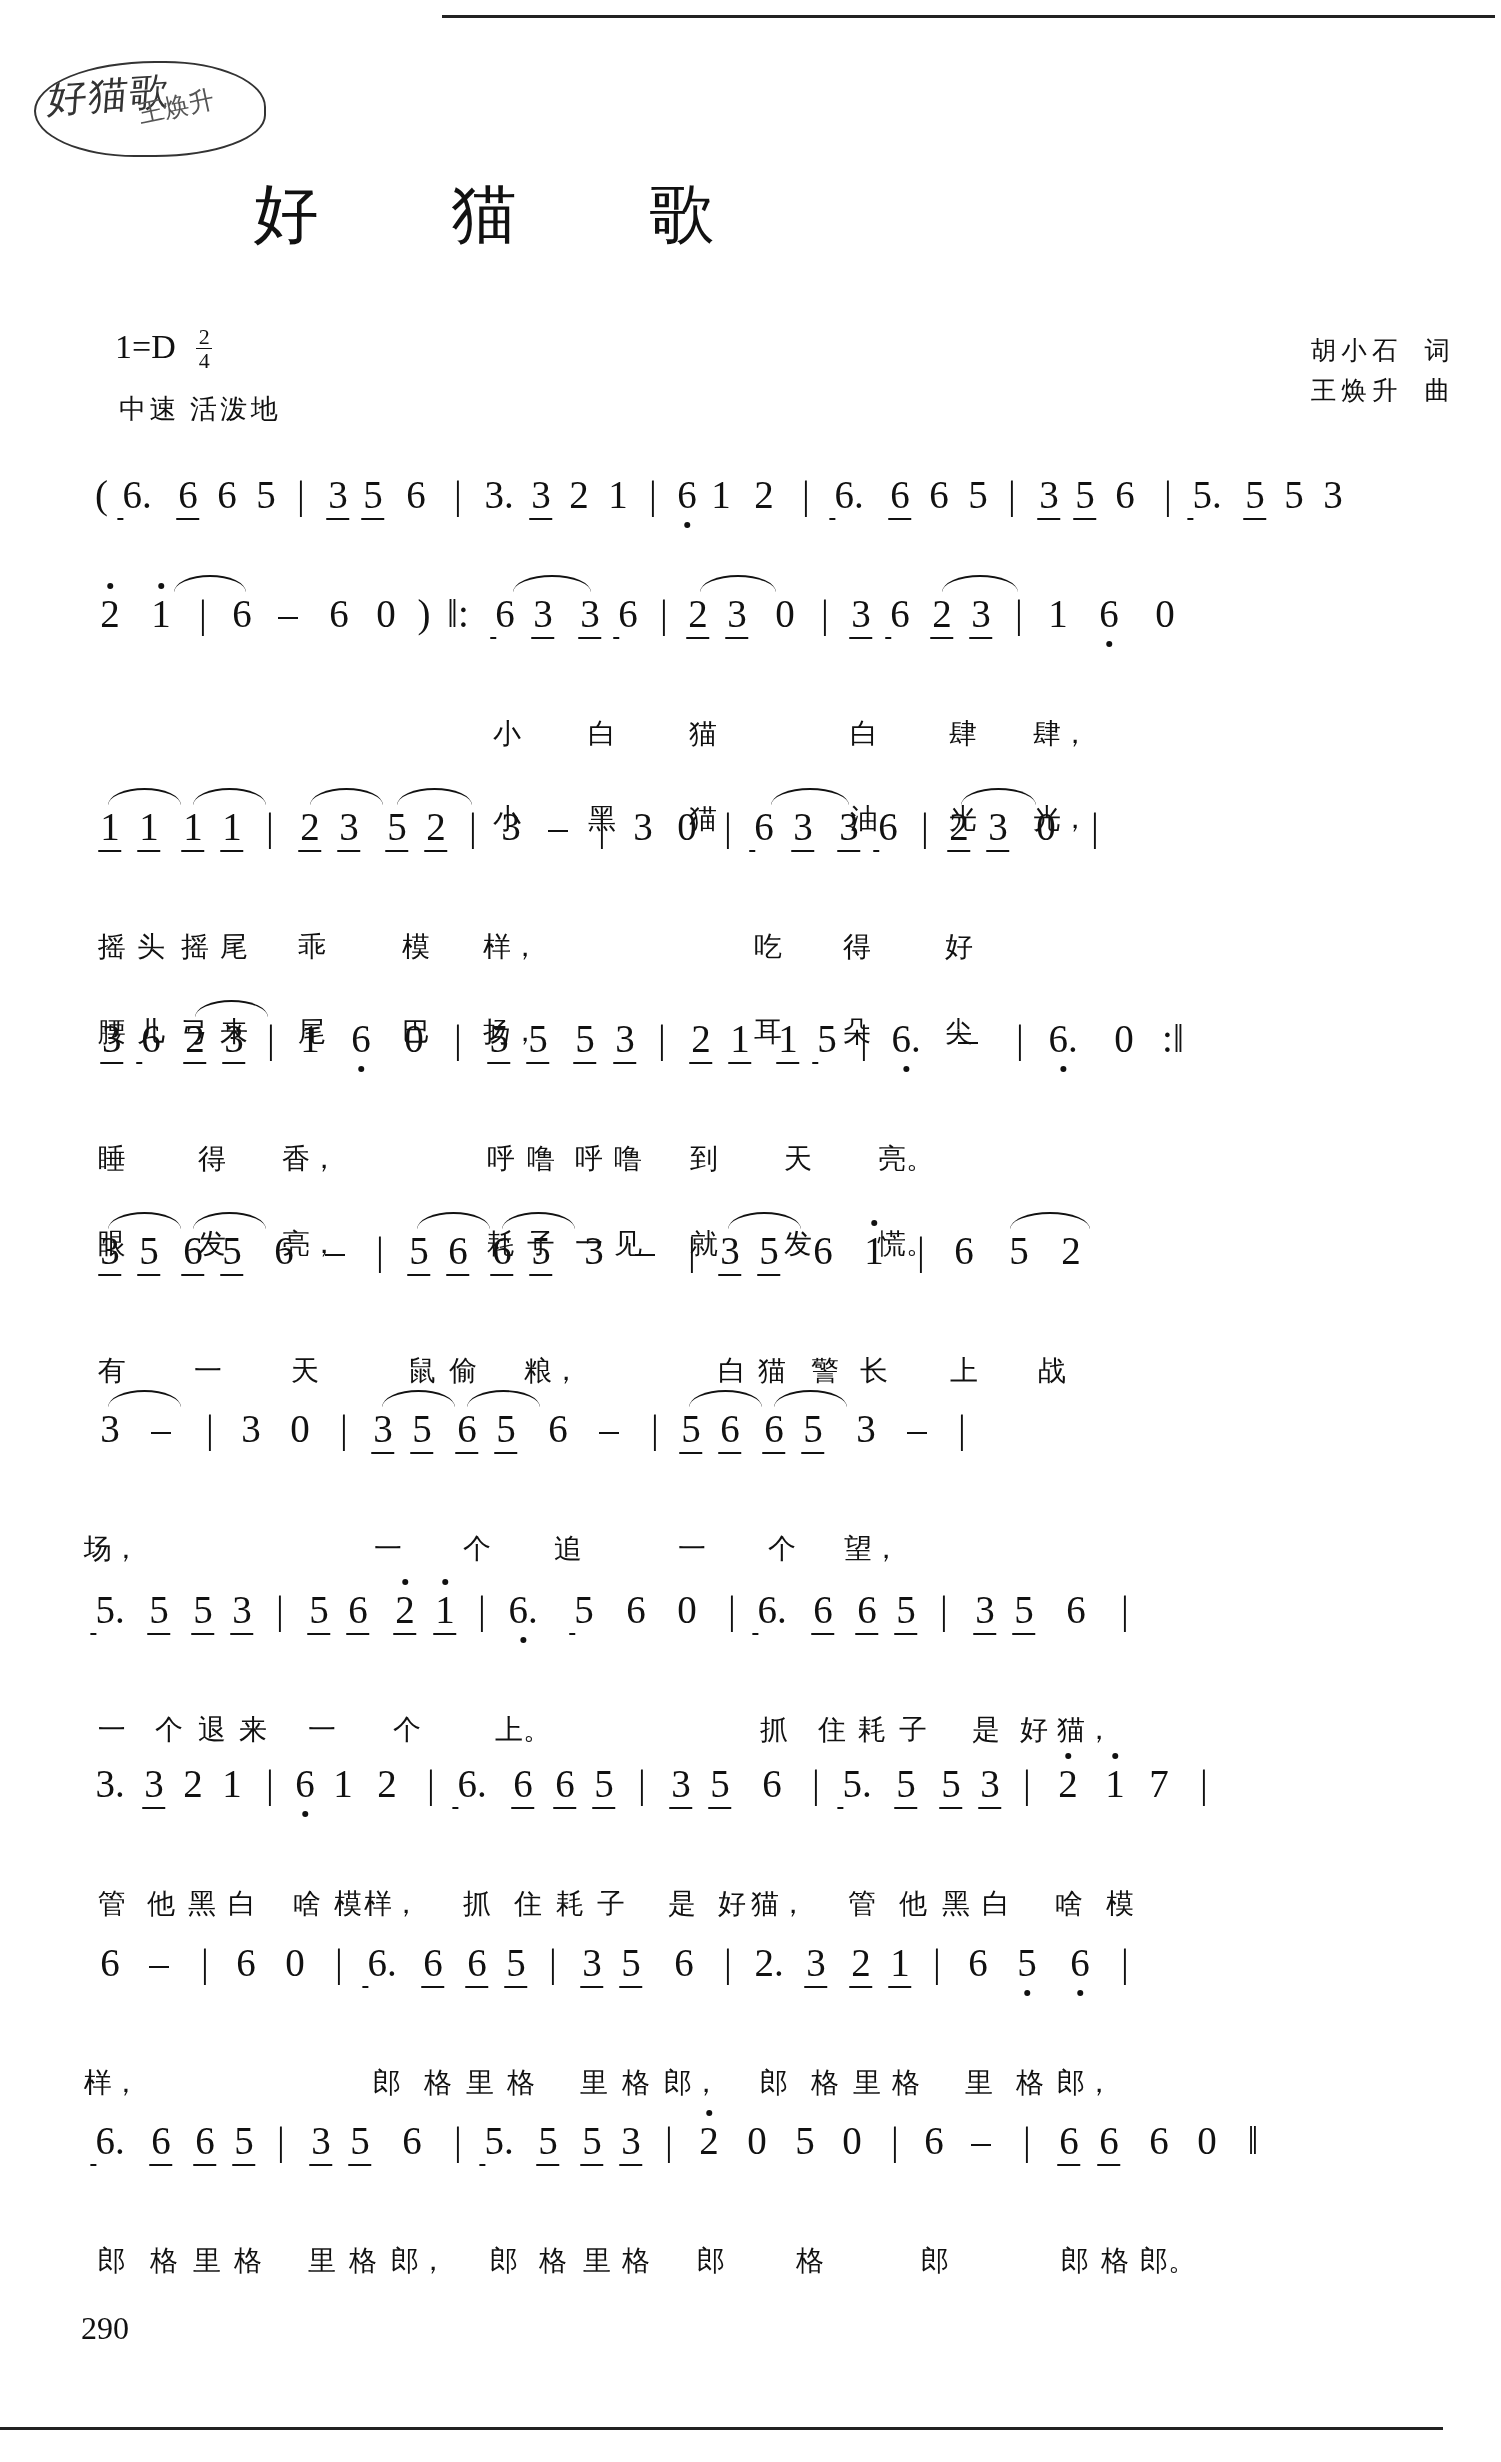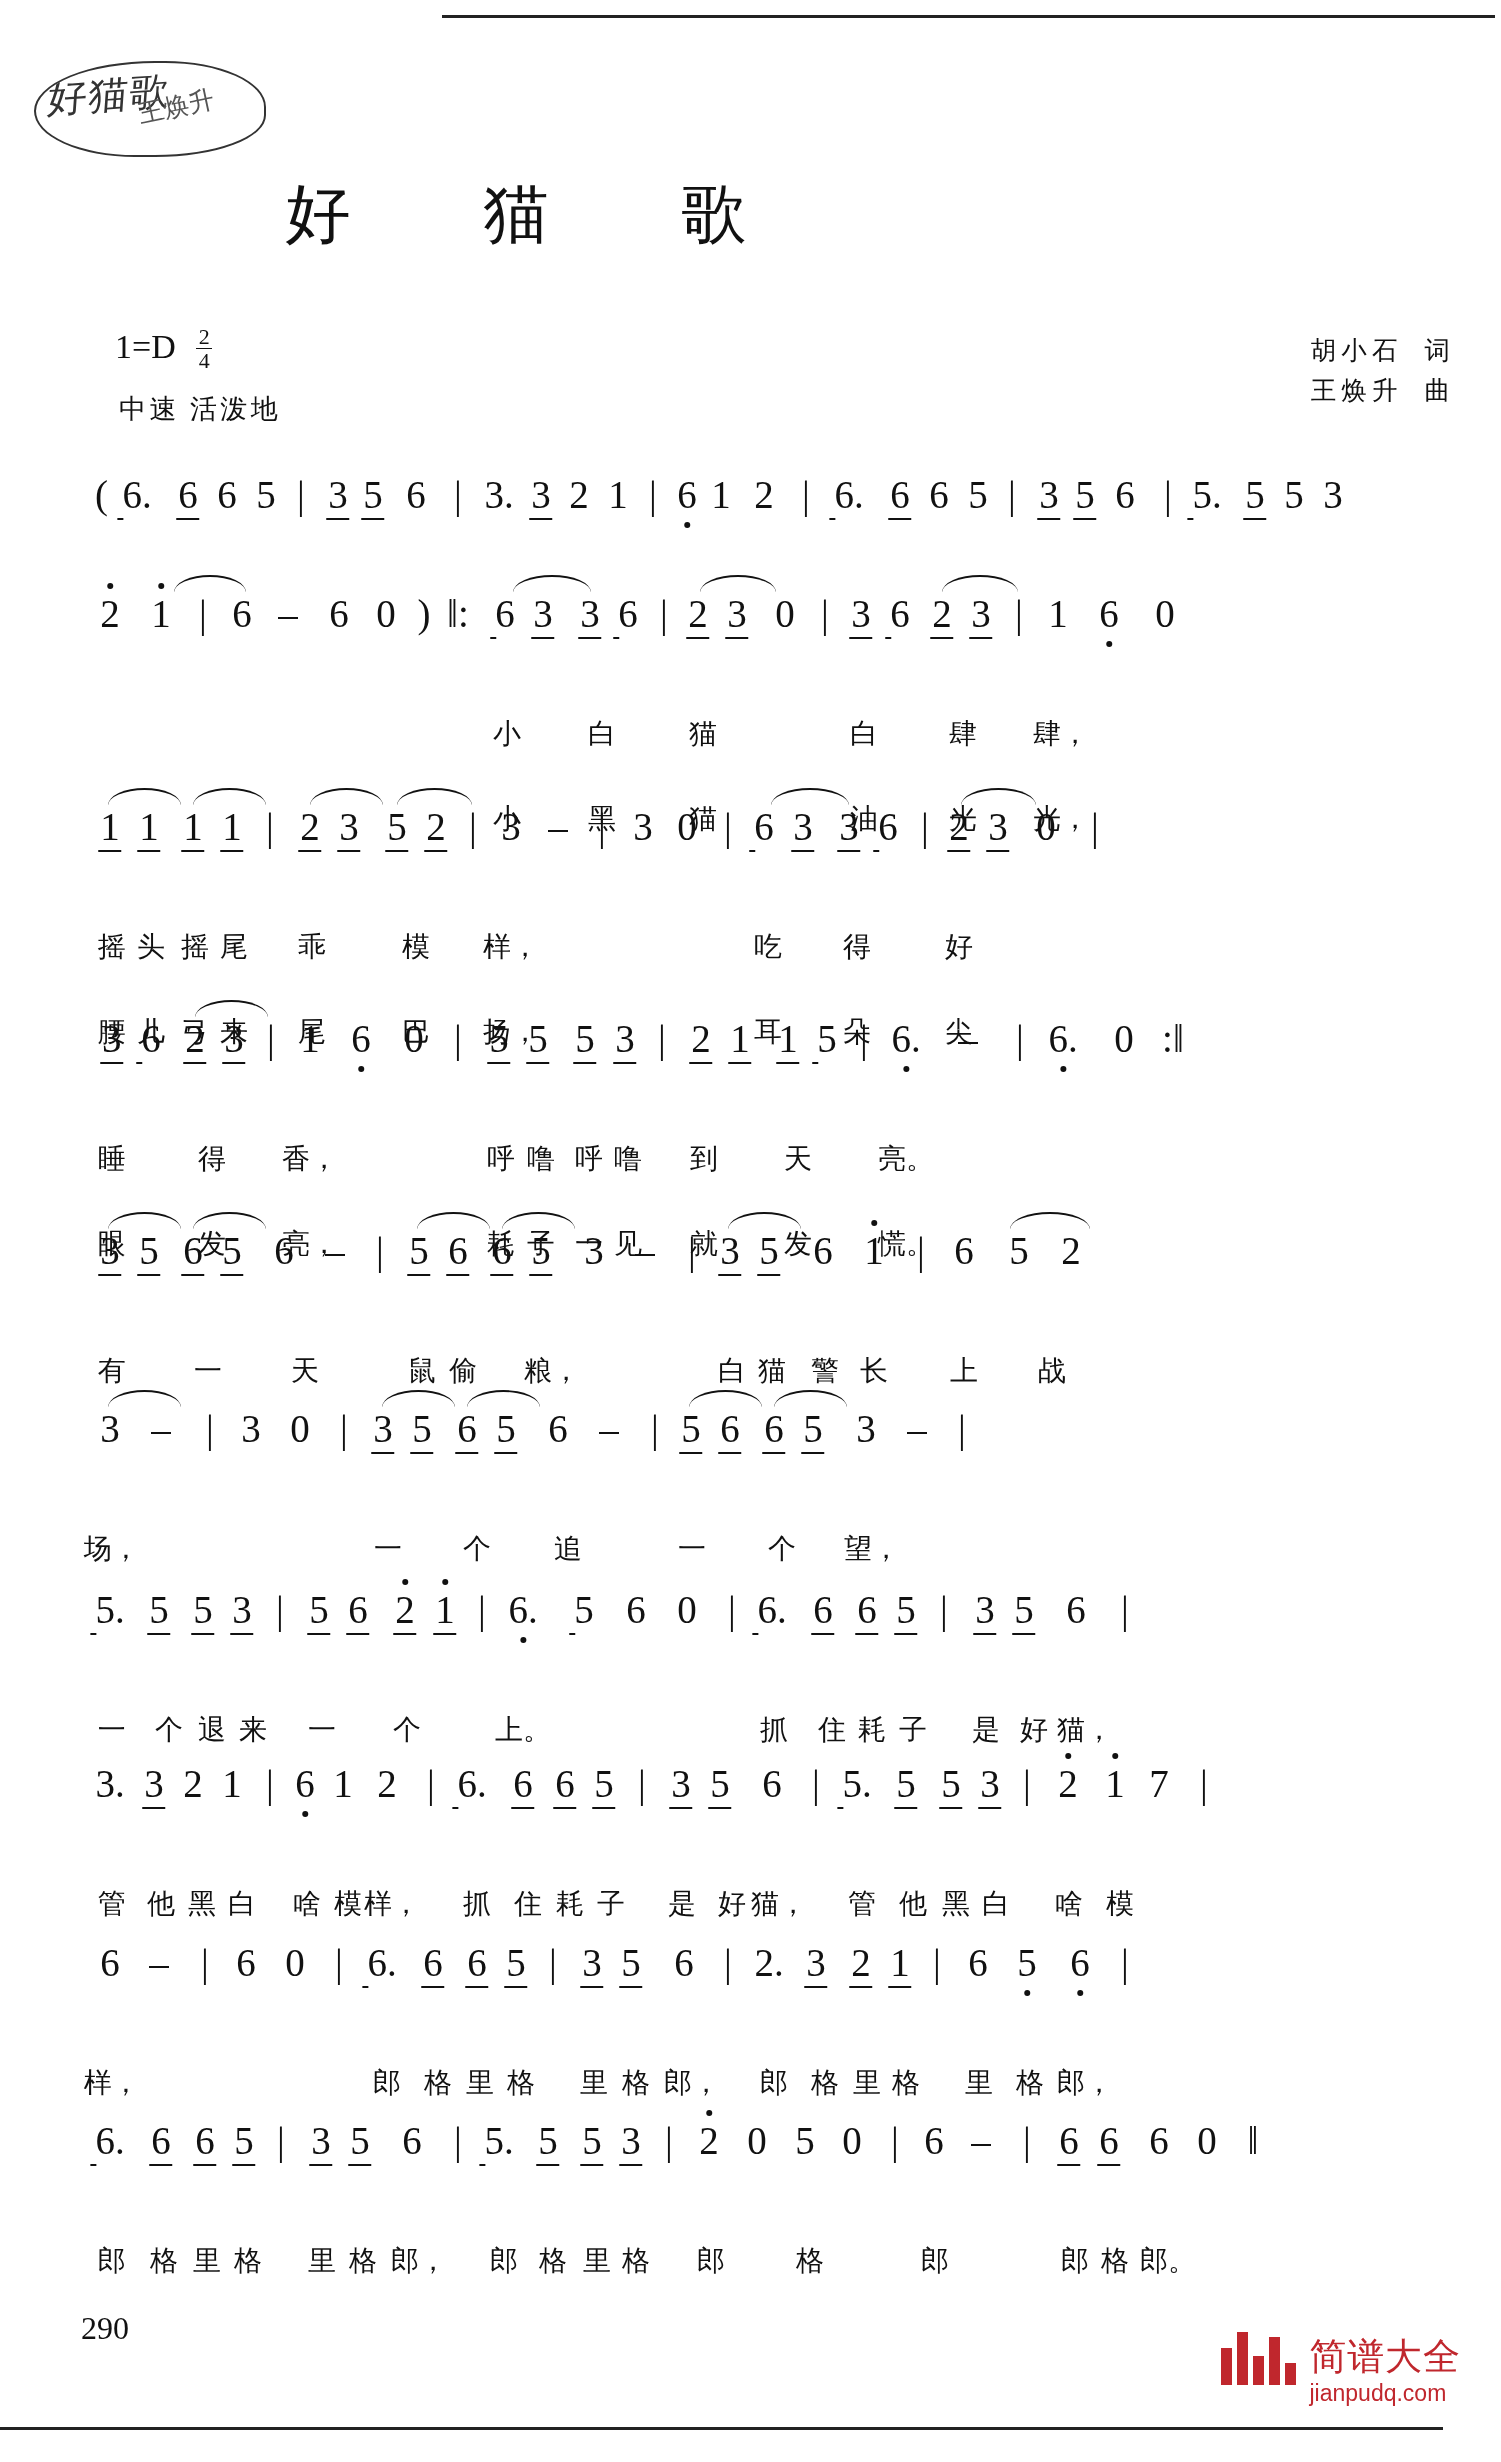--- a/index.html
+++ b/index.html
@@ -34,21 +34,20 @@
     font-size:25.5px;color:#555;transform:rotate(-12deg);
     white-space:nowrap;
   }
 
   .title{
     position:absolute;left:0;top:170px;width:1002px;
     text-align:center;
     font-size:65px;letter-spacing:34px;
     font-family:"Liberation Serif",serif;
     font-weight:normal;
-    padding-left:32px;
   }
 
   .keysig{position:absolute;left:115px;top:327px;font-size:34px;font-family:Liberation Serif, serif;}
   .keysig .frac{display:inline-block;vertical-align:middle;text-align:center;font-size:22px;line-height:1.05;margin-left:12px;position:relative;top:-1.7px;}
   .keysig .frac .num{display:block;border-bottom:1.7px solid #111;padding:0 2.5px;}
   .keysig .frac .den{display:block;padding:0 2.5px;}
 
   .tempo{position:absolute;left:119px;top:391px;font-size:27px;letter-spacing:3.4px;}
 
   .credit{position:absolute;right:51px;top:331px;width:272px;text-align:right;font-size:25.5px;line-height:1.55;}
@@ -607,27 +606,16 @@
       <span class="ly" style="left:717px">格</span>
       <span class="ly" style="left:842px">郎</span>
       <span class="ly" style="left:982px">郎</span>
         <span class="ly" style="left:1022px">格</span>
       <span class="ly" style="left:1075px">郎。</span>
     </div>
   </div>
 
   <div class="pagenum">290</div>
 
-  <div class="logo">
-    <div class="bars">
-      <i style="height:37px"></i>
-        <i style="height:53px"></i>
-        <i style="height:29px"></i>
-        <i style="height:48px"></i>
-        <i style="height:22px"></i>
-    </div>
-    <div class="cn">简谱大全</div>
-    <div class="en">jianpudq.com</div>
-  </div>
 
   <div class="bottom-rule"></div>
 </div>
 
 
 </body></html>

